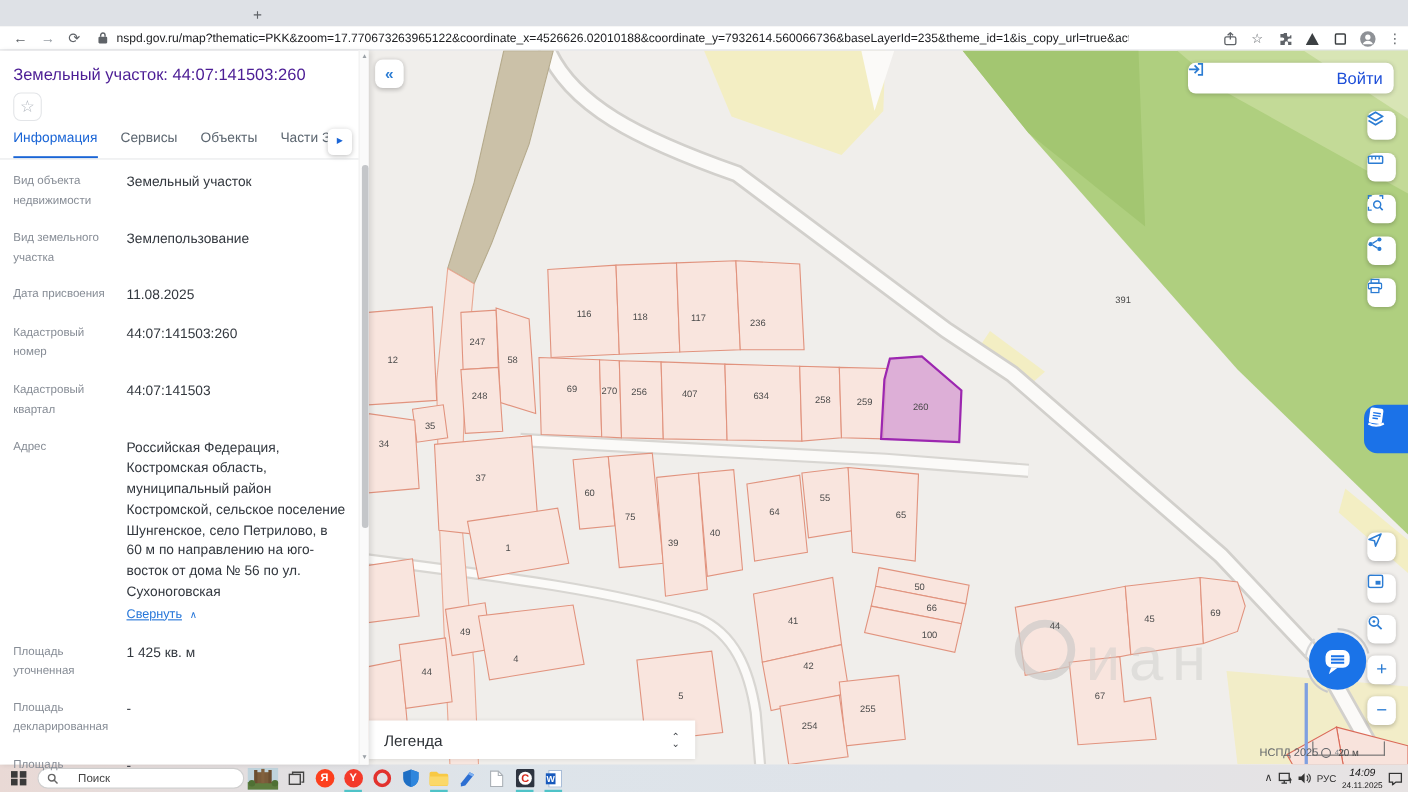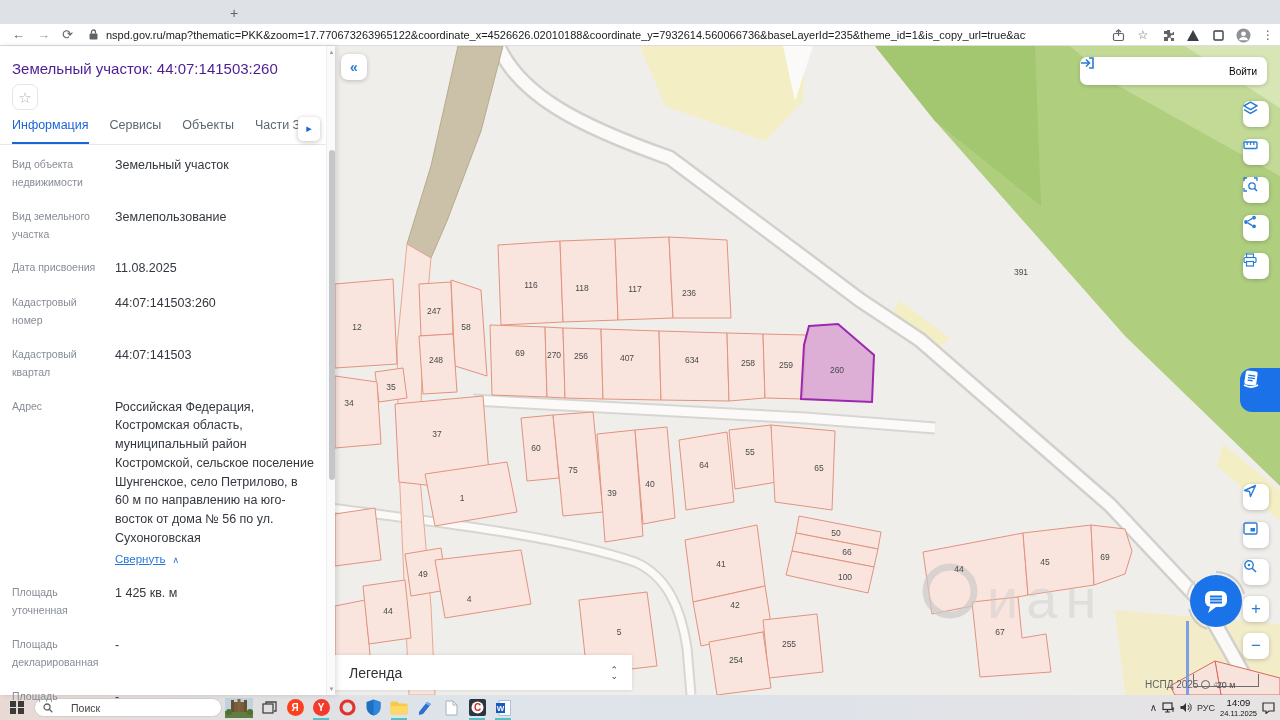--- a/index.html
+++ b/index.html
@@ -47,21 +47,21 @@
   #map svg{position:absolute;left:0;top:0;}
   .parcel{fill:#F9E5DE;stroke:#E1937E;stroke-width:1;}
   .parcel.red{fill:#F8E3DC;stroke:#DA6A58;}
   .parcel.sel{fill:#D9A3D3;fill-opacity:.85;stroke:#9C27B0;stroke-width:2;}
   .plabel{font-size:8.5px;fill:#4A4A4A;text-anchor:middle;}
   .wmark{font-size:56px;fill:#CDCBC9;opacity:.65;letter-spacing:8px;}
   .mbtn{position:absolute;width:26px;height:26px;background:#fff;border-radius:7px;box-shadow:0 1px 4px rgba(0,0,0,.22);display:flex;align-items:center;justify-content:center;color:#2B7CD3;}
   .mbtn svg{display:block;}
   #collapse-btn{left:6px;top:8px;font-size:14px;font-weight:bold;}
   #login-bar{position:absolute;left:745px;top:11px;width:187px;height:28px;background:#fff;border-radius:7px;box-shadow:0 1px 4px rgba(0,0,0,.18);display:flex;align-items:center;justify-content:flex-end;padding-right:10px;gap:7px;}
-  #login-bar span{font-size:10px;color:#000000;}
+  #login-bar span{font-size:15px;color:#1d4ed8;}
   #feedback-tab{position:absolute;right:0;top:322px;width:40px;height:44px;background:#1B72E8;border-radius:12px 0 0 12px;display:flex;align-items:center;justify-content:center;}
   #chat-fab{position:absolute;left:849px;top:523px;width:64px;height:64px;}
   #legend-bar{position:absolute;left:0;top:609px;width:297px;height:35px;background:#fff;display:flex;align-items:center;padding:0 14px;box-shadow:0 0 4px rgba(0,0,0,.12);}
   #legend-bar .ltxt{font-size:14px;color:#2F3338;flex:1;}
   .updown{display:flex;flex-direction:column;align-items:center;color:#43474C;font-size:9px;line-height:6px;}
   #attrib{position:absolute;left:810px;top:633px;font-size:10px;color:#5F6368;display:flex;align-items:center;gap:3px;white-space:nowrap;}
   #attrib .ver{font-size:7px;color:#8a8f94;}
   .globe{width:9px;height:9px;border:1px solid #5F6368;border-radius:50%;position:relative;display:inline-block;}
   #scalebar{position:absolute;left:858px;top:628px;width:66px;height:13px;border-left:1.5px solid #6d6d6d;border-right:1.5px solid #6d6d6d;border-bottom:1.5px solid #6d6d6d;text-align:center;}
   #scalebar span{font-size:9px;color:#4c4c4c;line-height:10px;}
@@ -70,21 +70,21 @@
   #taskbar{position:absolute;left:0;top:695px;width:1280px;height:25px;background:linear-gradient(90deg,#e9d9d5 0%,#dde4ea 35%,#dfe3e9 65%,#e7e3e3 100%);display:flex;align-items:center;}
   #startbtn{width:14px;height:14px;margin-left:10px;display:grid;grid-template-columns:6px 6px;grid-gap:1.5px;}
   #startbtn i{background:#3a3a3a;width:6px;height:6px;display:block;}
   #tsearch{margin-left:10px;width:188px;height:19px;background:#fff;border:1px solid #CFCFCF;border-radius:10px;display:flex;align-items:center;padding:0 8px;gap:18px;}
   #tsearch span{font-size:10.5px;color:#444;}
   .tapp{width:22px;height:25px;display:flex;align-items:center;justify-content:center;position:relative;margin:0 2px;}
   .tapp .ul{position:absolute;bottom:0;left:3px;right:3px;height:2px;background:#4FC3C8;}
   #tray{position:absolute;right:2px;top:0;height:25px;display:flex;align-items:center;gap:5px;padding-right:3px;}
   #tray .ti{color:#333;font-size:10px;display:flex;align-items:center;}
   #clockbox{text-align:center;line-height:1;}
-  #clockbox .tm{font-size:9.5px;color:#111;}
+  #clockbox .tm{font-size:9.5px;color:#111;font-style:italic;}
   #clockbox .dt{font-size:7.5px;color:#111;margin-top:2px;}
   .circle-app{width:17px;height:17px;border-radius:50%;display:flex;align-items:center;justify-content:center;color:#fff;font-weight:bold;font-size:10px;}
 </style>
 </head>
 <body>
 
 <div id="screen">
 
   <div id="tabbar">
     <div class="newtab">+</div>

